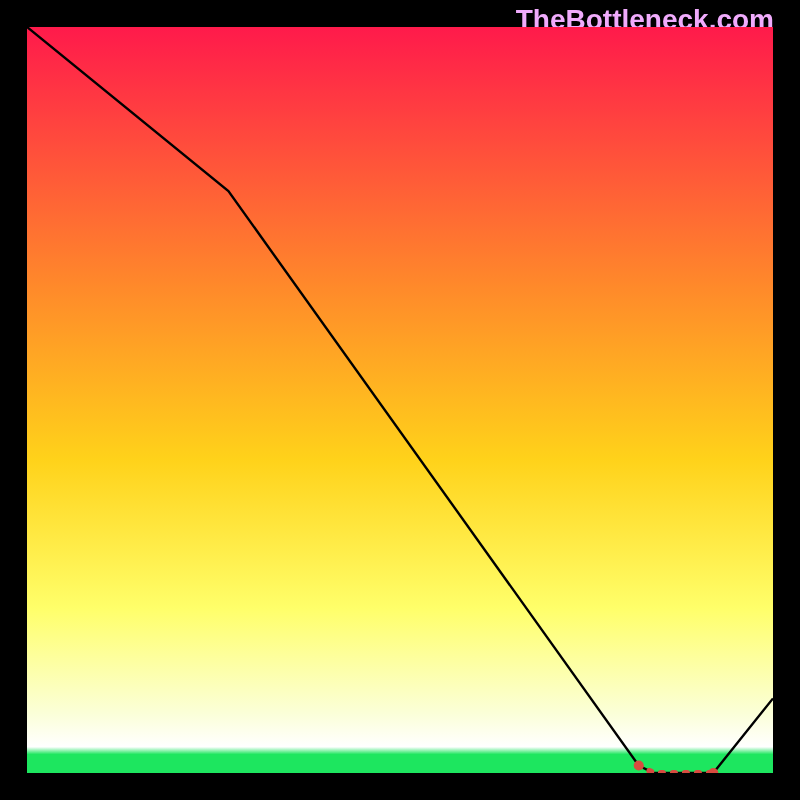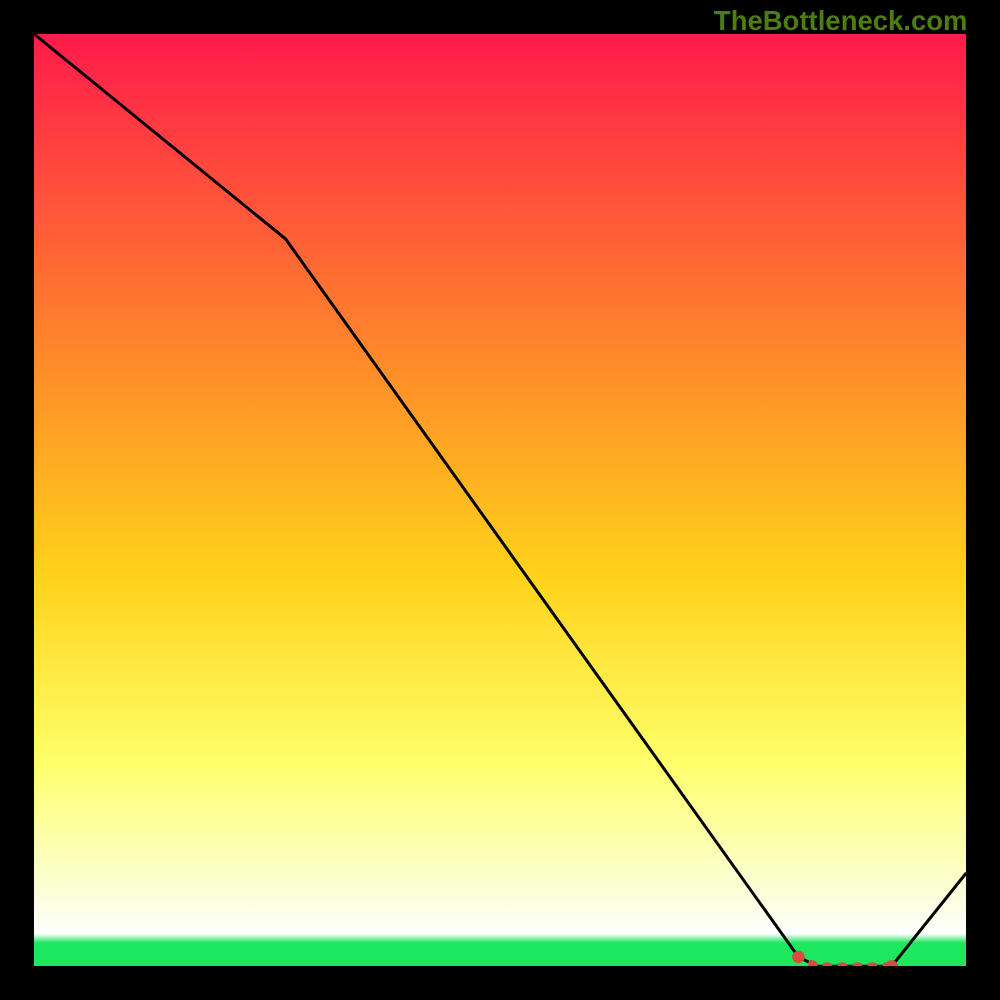--- a/index.html
+++ b/index.html
@@ -22,23 +22,23 @@
     top: 27px;
     width: 746px;
     height: 746px;
     overflow: hidden;
   }
   .attribution {
     position: absolute;
     top: 4px;
     right: 26px;
     font-family: Arial, Helvetica, sans-serif;
-    font-size: 22px;
+    font-size: 28px;
     font-weight: bold;
-    color: #4d7c0f;
+    color: #f0abfc;
     letter-spacing: 0px;
     user-select: none;
   }
 </style>
 </head>
 <body>
 
 <div class="frame">
   <div class="attribution">TheBottleneck.com</div>
 

